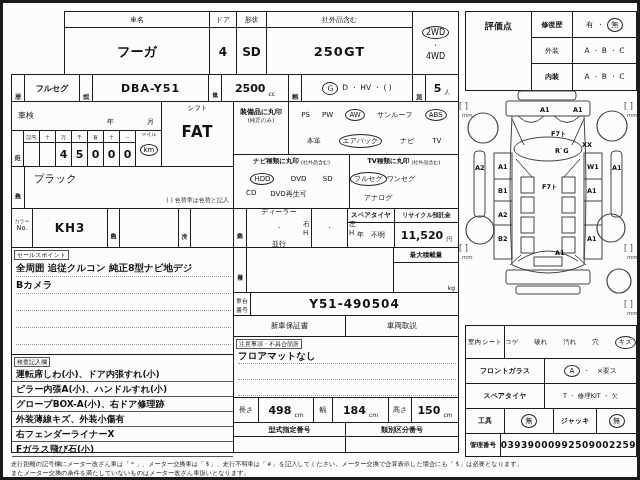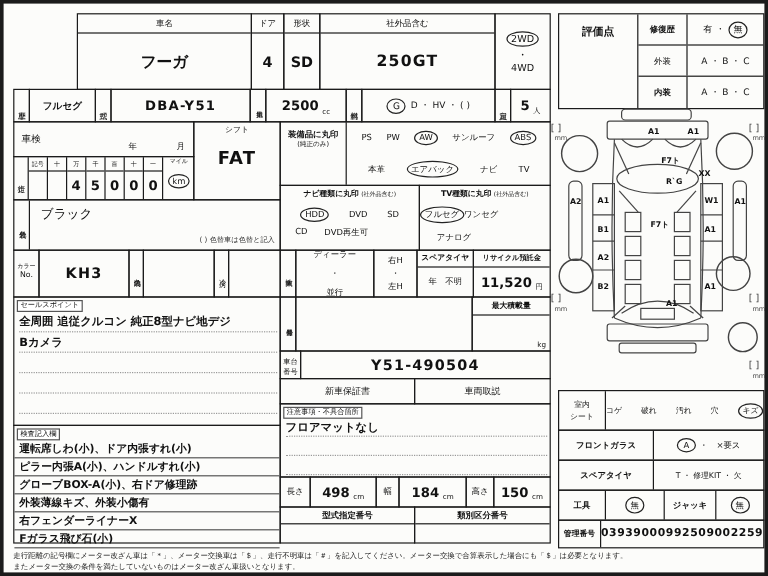--- a/index.html
+++ b/index.html
@@ -221,21 +221,21 @@
   <div class="abs b" style="left:187px;top:205px;width:44px;height:40px"></div>
 
   <div class="abs b flexc" style="left:230px;top:205px;width:14px;height:40px">
       <span class="vt" style="font-size:6px">輸入車</span>
     </div>
   <div class="abs b flexc" style="left:243px;top:205px;width:66px;height:40px;flex-direction:column;font-size:7px;gap:6px">
     <span>ディーラー</span>
     <span>・</span>
     <span>並行</span>
   </div>
-  <div class="abs b flexc" style="left:308px;top:205px;width:37px;height:40px;flex-direction:column;font-size:7px;gap:1px">
+  <div class="abs b flexc" style="left:308px;top:205px;width:37px;height:40px;font-size:7px;gap:16px">
     <span>右H</span>
     <span>・</span>
     <span>左H</span>
   </div>
   <div class="abs b" style="left:344px;top:205px;width:48px;height:40px">
     <div class="flexc" style="height:13px;border-bottom:1px solid #1b1b1b;font-size:6.5px;font-weight:bold">スペアタイヤ</div>
     <div class="flexc" style="height:24px;font-size:7px">年　不明</div>
   </div>
   <div class="abs b" style="left:391px;top:205px;width:65px;height:40px">
     <div class="flexc" style="height:13px;border-bottom:1px solid #1b1b1b;font-size:6px;font-weight:bold">リサイクル預託金</div>
@@ -378,21 +378,21 @@
     <text class="dmm" x="169" y="28">mm</text>
     <text class="dbr" x="1" y="162">[  ]</text>
     <text class="dmm" x="4" y="170">mm</text>
     <text class="dbr" x="166" y="162">[  ]</text>
     <text class="dmm" x="169" y="170">mm</text>
     <text class="dbr" x="166" y="218">[  ]</text>
     <text class="dmm" x="169" y="226">mm</text>
   </svg>
 
   <div class="abs b" style="left:462px;top:322px;width:172px;height:34px;display:flex">
-    <div class="flexc" style="width:38px;border-right:1px solid #1b1b1b;flex-direction:column;font-size:6.5px;gap:1px">
+    <div class="flexc" style="width:38px;border-right:1px solid #1b1b1b;flex-direction:row;font-size:6.5px;gap:1px">
       <span>室内</span>
       <span>シート</span>
     </div>
     <div style="flex:1;display:flex;align-items:center;justify-content:space-between;font-size:6.5px">
       <span>コゲ</span>
       <span>破れ</span>
       <span>汚れ</span>
       <span>穴</span>
       <span class="cir">キズ</span>
     </div>

